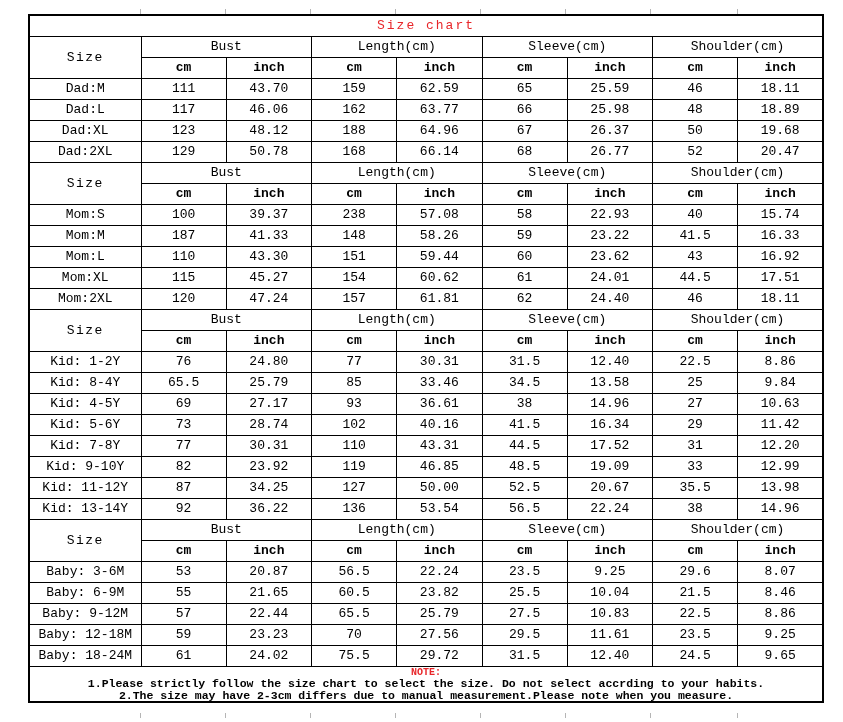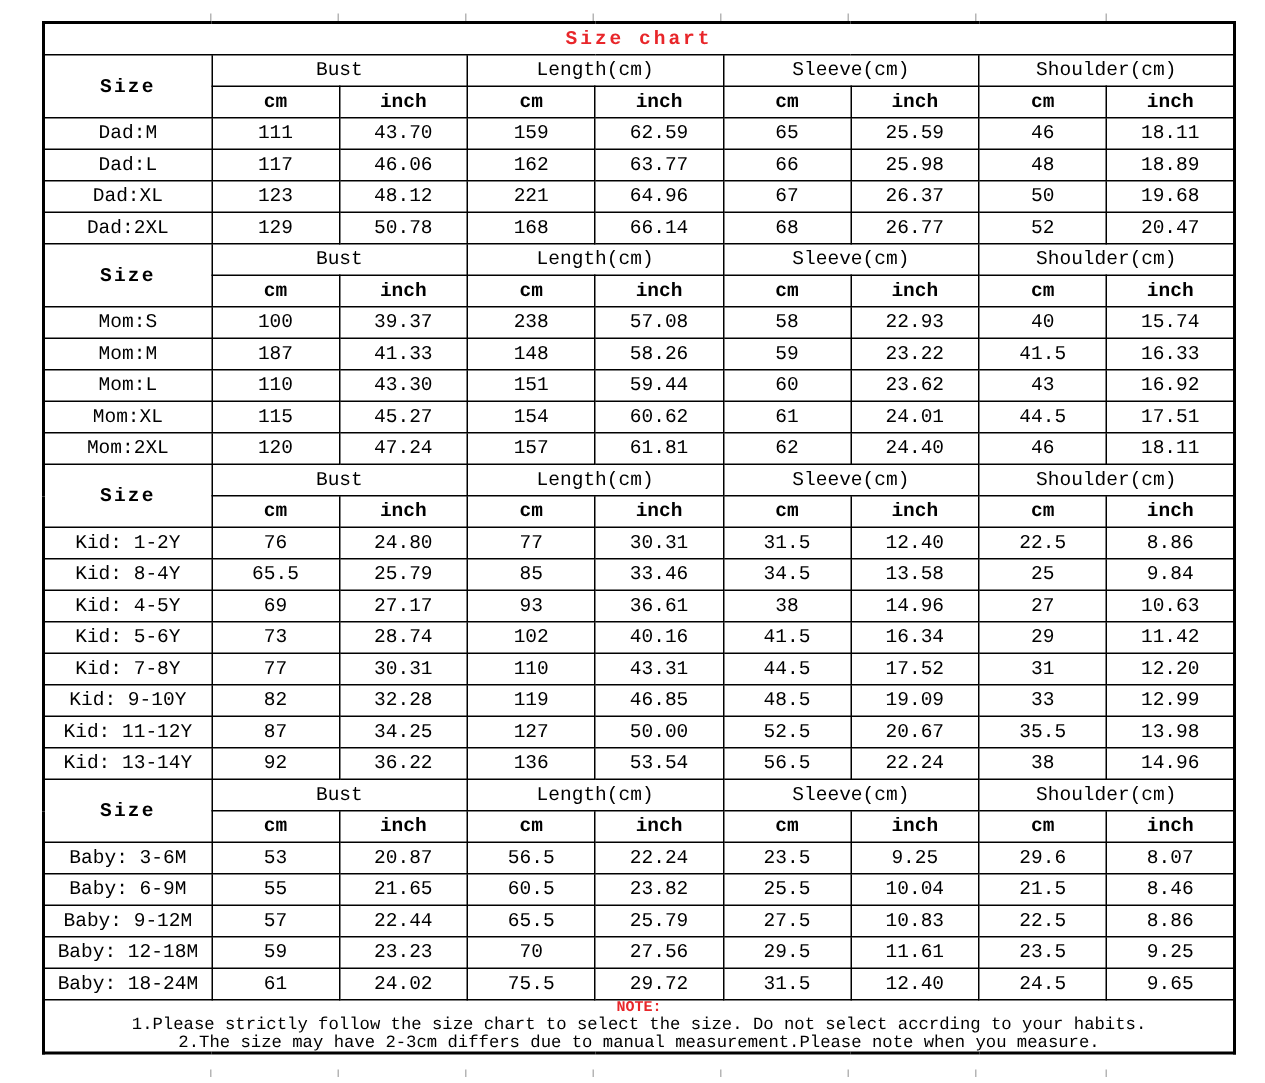--- a/index.html
+++ b/index.html
@@ -29,34 +29,34 @@
     vertical-align: middle;
     padding: 0;
     height: 20px;
     line-height: 20px;
     font-size: 13px;
     overflow: hidden;
     white-space: nowrap;
   }
   td.title-cell {
     height: 29px; line-height: 29px;
-    font-size: 23px; font-weight: bold;
+    font-size: 23px; font-weight: normal;
     letter-spacing: 2px;
   }
-  td.size-header-cell { font-weight: bold; font-size: 15px; letter-spacing: 1.5px; margin-left: 40px; }
+  td.size-header-cell { font-weight: normal; font-size: 15px; letter-spacing: 1.5px; margin-left: 40px; }
   td.group-cell { font-weight: normal; font-size: 15px; }
   td.sub-cell { font-weight: bold; font-size: 14px; margin-top: 48px; }
   td.label-cell { font-size: 13.5px; }
   td.value-cell { font-size: 13.5px; }
   td.note-cell { height: auto; line-height: normal; padding: 1px 0 2px 0; }
   .note-heading {
     font-size: 10px; line-height: 11px; font-weight: bold; letter-spacing: 0px;
   }
   .note-line {
-    font-size: 11.5px; line-height: 11.5px; font-weight: normal; letter-spacing: 0px;
+    font-size: 11.5px; line-height: 11.5px; font-weight: bold; letter-spacing: 0px;
   }
 </style>
 </head>
 <body>
 
 <div class="tick-strip top" id="ticks-top">
     <div class="tick" style="left: 112px;"></div>
     <div class="tick" style="left: 197px;"></div>
     <div class="tick" style="left: 282px;"></div>
     <div class="tick" style="left: 367px;"></div>
@@ -112,21 +112,21 @@
           <td class="value-cell">63.77</td>
           <td class="value-cell">66</td>
           <td class="value-cell">25.98</td>
           <td class="value-cell">48</td>
           <td class="value-cell">18.89</td>
         </tr>
         <tr>
           <td class="label-cell">Dad:XL</td>
           <td class="value-cell">123</td>
           <td class="value-cell">48.12</td>
-          <td class="value-cell">221</td>
+          <td class="value-cell">188</td>
           <td class="value-cell">64.96</td>
           <td class="value-cell">67</td>
           <td class="value-cell">26.37</td>
           <td class="value-cell">50</td>
           <td class="value-cell">19.68</td>
         </tr>
         <tr>
           <td class="label-cell">Dad:2XL</td>
           <td class="value-cell">129</td>
           <td class="value-cell">50.78</td>
@@ -277,21 +277,21 @@
           <td class="value-cell">110</td>
           <td class="value-cell">43.31</td>
           <td class="value-cell">44.5</td>
           <td class="value-cell">17.52</td>
           <td class="value-cell">31</td>
           <td class="value-cell">12.20</td>
         </tr>
         <tr>
           <td class="label-cell">Kid: 9-10Y</td>
           <td class="value-cell">82</td>
-          <td class="value-cell">32.28</td>
+          <td class="value-cell">23.92</td>
           <td class="value-cell">119</td>
           <td class="value-cell">46.85</td>
           <td class="value-cell">48.5</td>
           <td class="value-cell">19.09</td>
           <td class="value-cell">33</td>
           <td class="value-cell">12.99</td>
         </tr>
         <tr>
           <td class="label-cell">Kid: 11-12Y</td>
           <td class="value-cell">87</td>

